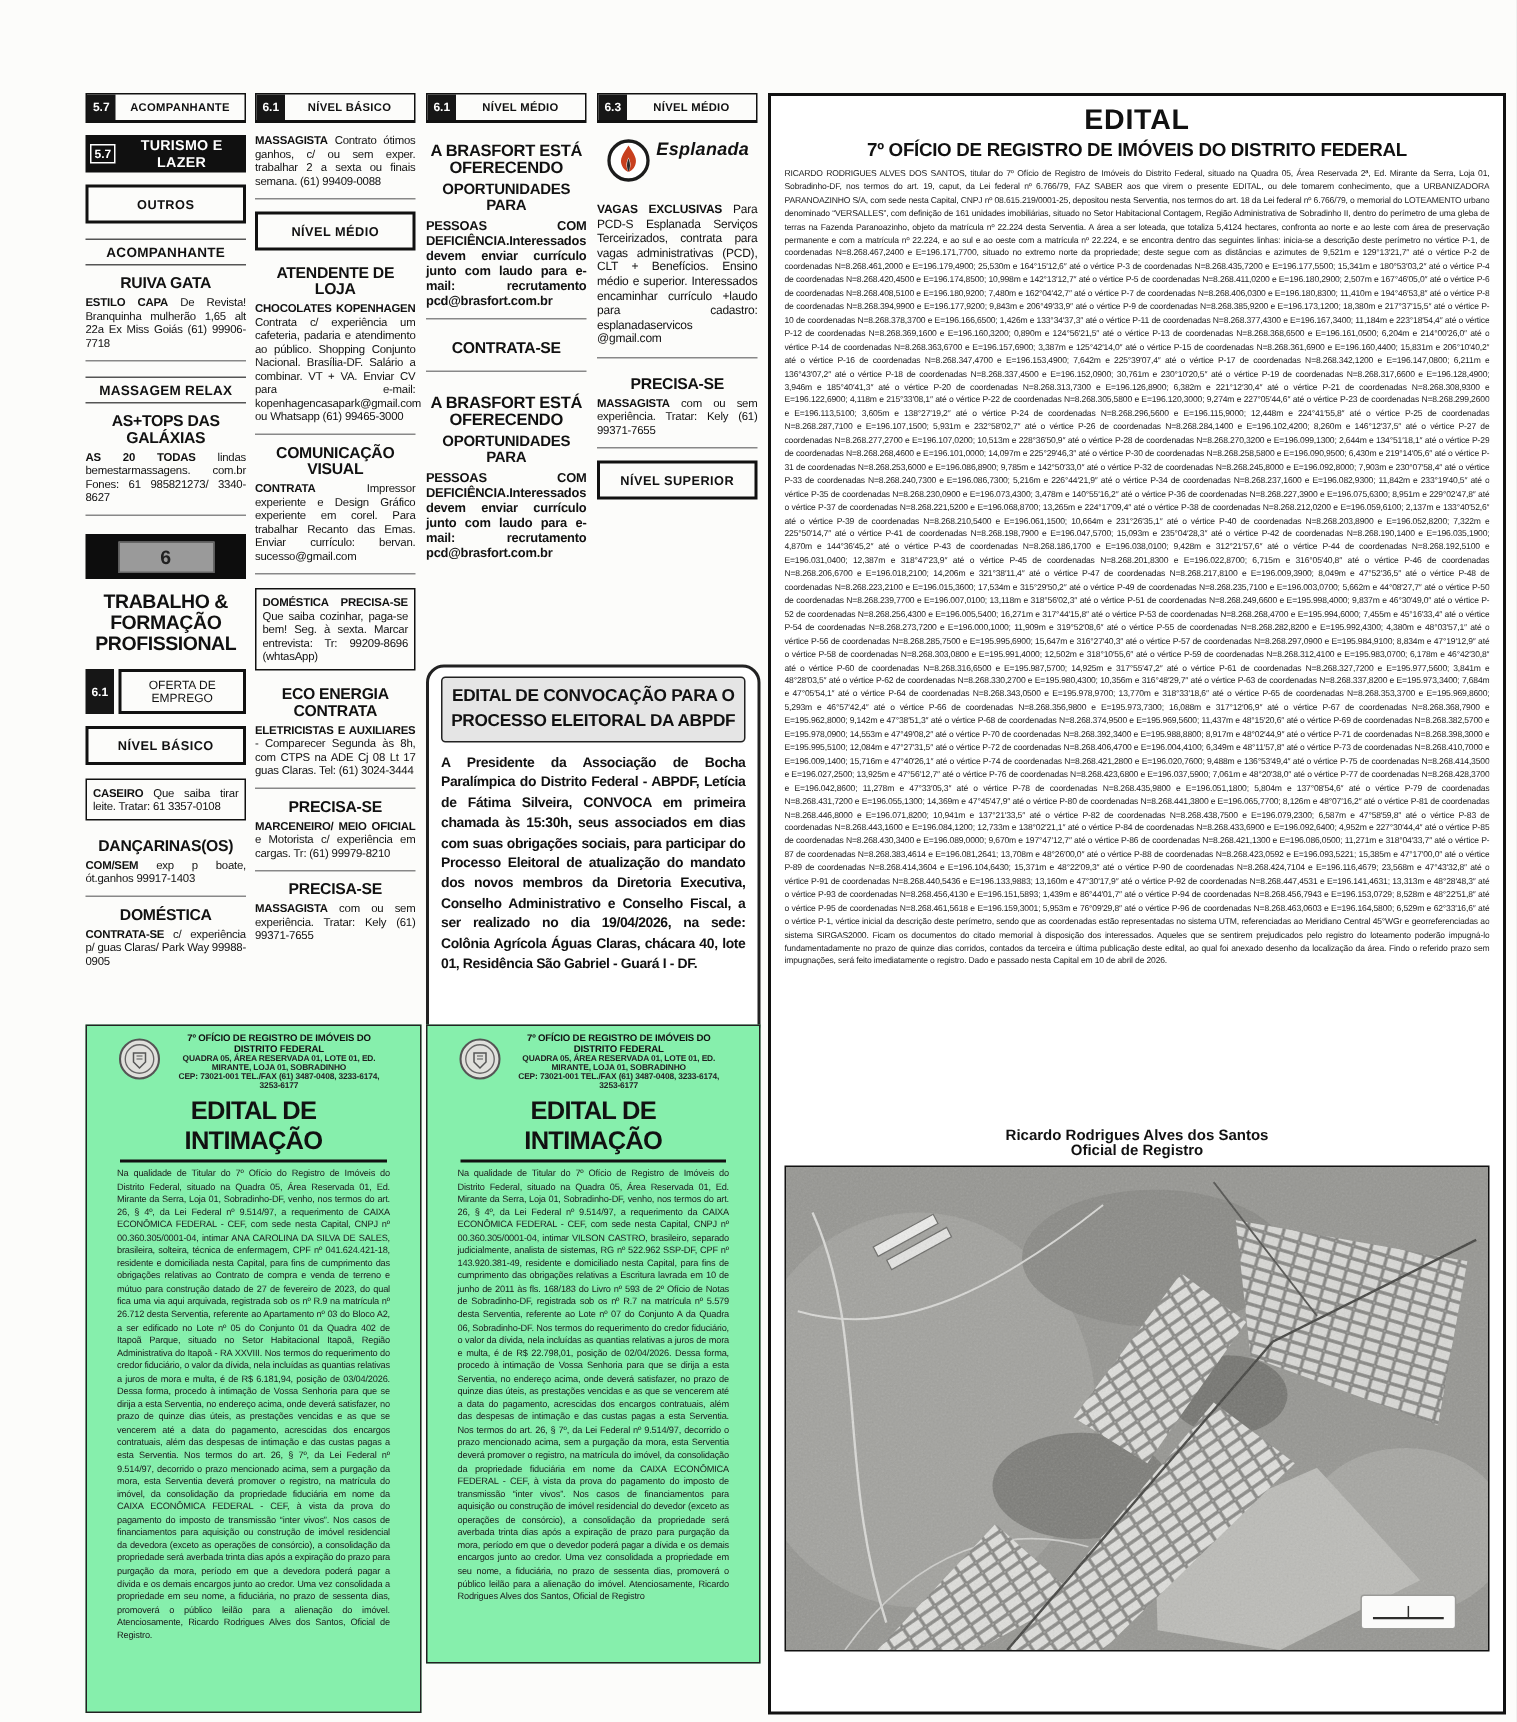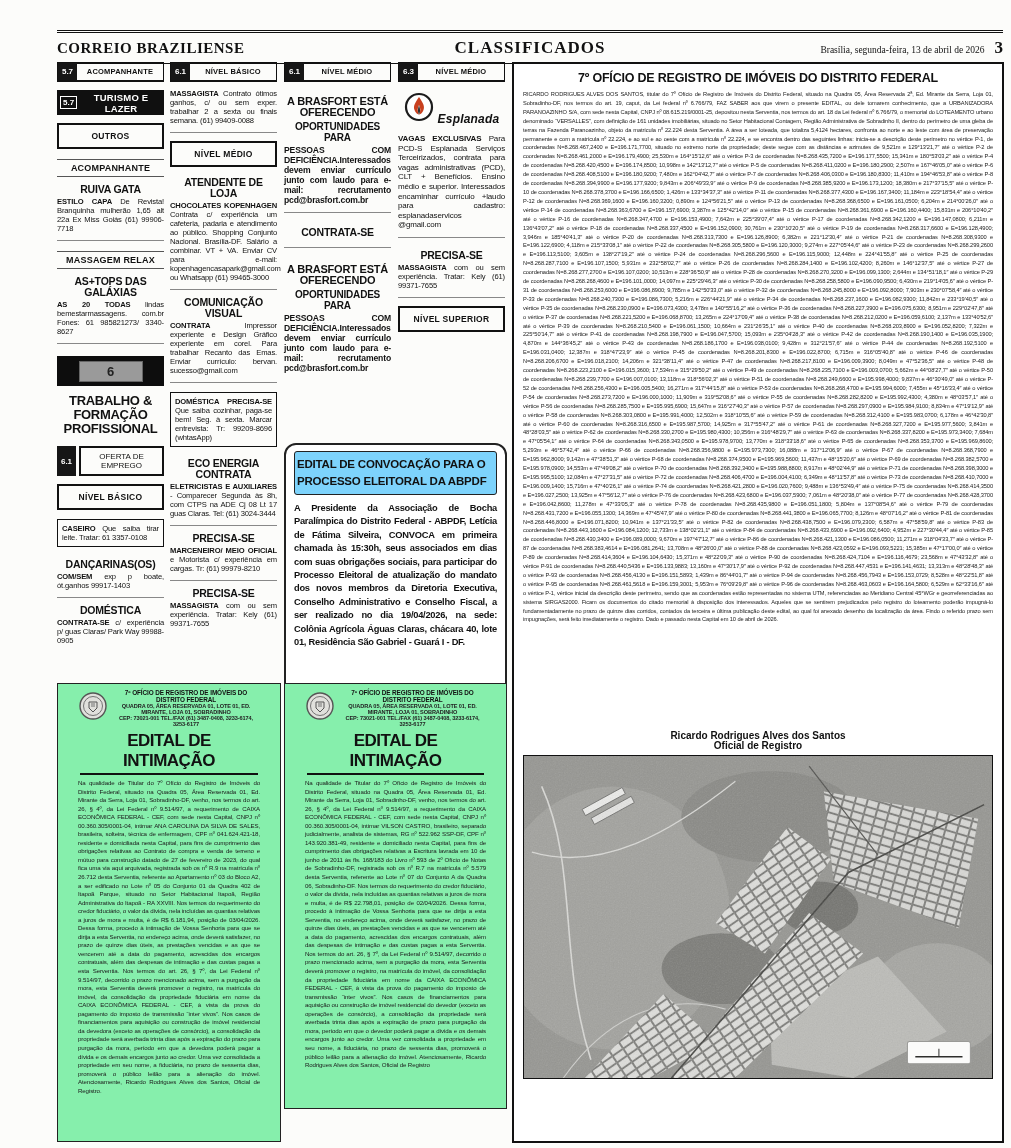--- a/index.html
+++ b/index.html
@@ -39,26 +39,26 @@
             width:62px;text-align:center;padding:2px 0;border:1px solid #666;}
   .chapter-title{margin-top:8px;text-align:center;font-weight:bold;font-size:13px;line-height:14px;letter-spacing:-.3px;}
   .chapter-item{border-bottom:1px solid #555;font-weight:bold;font-size:8px;padding:3px 0 2px 0;}
   .tabrow{margin-top:10px;display:flex;gap:3px;align-items:stretch;}
   .tabrow .sec-num{width:19px;font-size:8px;}
   .tabrow .tab-box{flex:1;border:2px solid #111;text-align:center;font-weight:normal;font-size:8px;
            display:flex;align-items:center;justify-content:center;padding:4px 1px;line-height:9px;}
   .framed-ad{margin-top:9px;border:1.5px solid #111;padding:4px;font-size:7.6px;line-height:9px;text-align:justify;letter-spacing:-.15px;}
   .framed-ad .lead{font-weight:bold;}
   
-  .esp-logo{display:flex;align-items:flex-end;justify-content:center;gap:4px;margin-top:10px;}
+  .esp-logo{display:flex;align-items:flex-start;justify-content:center;gap:4px;margin-top:10px;}
   .esp-name{font-style:italic;font-weight:bold;font-size:12px;letter-spacing:.2px;}
   
   .convoc{position:absolute;left:284px;top:443px;width:223px;height:252px;
           border:2.5px solid #222;border-radius:12px;padding:6px 8px;box-sizing:border-box;background:#fff;}
-  .convoc-title{background:#7dd3fc;border:1.5px solid #222;border-radius:3px;text-align:left;
+  .convoc-title{background:#e5e5e5;border:1.5px solid #222;border-radius:3px;text-align:center;
           font-weight:bold;font-size:11.5px;line-height:17px;padding:4px 2px;letter-spacing:-.2px;}
   .convoc-body{margin-top:7px;font-size:9.3px;line-height:13.4px;text-align:justify;font-weight:600;letter-spacing:-.25px;}
   
   .intima{position:absolute;border:1.5px solid #222;background:#86efac;box-sizing:border-box;padding:5px 20px;overflow:hidden;}
   .intima-head{display:flex;gap:4px;align-items:center;}
   .intima-head-txt{flex:1;text-align:center;font-weight:bold;}
   .ih1{font-size:6.4px;letter-spacing:-.1px;}
   .ih2,.ih3{font-size:5.6px;letter-spacing:-.1px;color:#222;}
   .intima-title{text-align:center;font-weight:bold;font-size:17px;letter-spacing:-.5px;
           border-bottom:2px solid #111;padding-bottom:2px;margin:4px 2px 4px 2px;font-stretch:condensed;}
@@ -72,28 +72,20 @@
           letter-spacing:-.1px;color:#222;height:638px;overflow:hidden;}
   .edital-sign{text-align:center;font-weight:bold;font-size:10px;line-height:9.5px;margin-top:3px;}
   .edital-map{margin-top:5px;border:1.5px solid #111;height:322px;overflow:hidden;}
   .edital-map svg{display:block;width:100%;height:100%;}
 </style>
 </head>
 <body>
 
 <div class="page">
 
-  <div class="mast">
-    <span class="mast-paper">CORREIO BRAZILIENSE</span>
-    <span class="mast-section">CLASSIFICADOS</span>
-    <span class="mast-right">
-      <span class="mast-date">Brasília, segunda-feira, 13 de abril de 2026</span>
-      <span class="mast-pageno">3</span>
-    </span>
-  </div>
 
   <div class="col" style="left:57px">
     <div class="sec-head">
       <span class="sec-num">5.7</span>
       <span class="sec-lab">ACOMPANHANTE</span>
     </div>
     <div class="banner">
       <span class="bn-num">5.7</span>
       <span class="bn-lab">TURISMO E LAZER</span>
     </div>
@@ -248,20 +240,21 @@
         <div class="ih1">7º OFÍCIO DE REGISTRO DE IMÓVEIS DO DISTRITO FEDERAL</div>
         <div class="ih2">QUADRA 05, ÁREA RESERVADA 01, LOTE 01, ED. MIRANTE, LOJA 01, SOBRADINHO</div>
         <div class="ih3">CEP: 73021-001 TEL./FAX (61) 3487-0408, 3233-6174, 3253-6177</div>
       </span>
     </div>
     <div class="intima-title">EDITAL DE INTIMAÇÃO</div>
     <div class="intima-body">Na qualidade de Titular do 7º Ofício de Registro de Imóveis do Distrito Federal, situado na Quadra 05, Área Reservada 01, Ed. Mirante da Serra, Loja 01, Sobradinho-DF, venho, nos termos do art. 26, § 4º, da Lei Federal nº 9.514/97, a requerimento da CAIXA ECONÔMICA FEDERAL - CEF, com sede nesta Capital, CNPJ nº 00.360.305/0001-04, intimar VILSON CASTRO, brasileiro, separado judicialmente, analista de sistemas, RG nº 522.962 SSP-DF, CPF nº 143.920.381-49, residente e domiciliado nesta Capital, para fins de cumprimento das obrigações relativas a Escritura lavrada em 10 de junho de 2011 às fls. 168/183 do Livro nº 593 de 2º Ofício de Notas de Sobradinho-DF, registrada sob os nº R.7 na matrícula nº 5.579 desta Serventia, referente ao Lote nº 07 do Conjunto A da Quadra 06, Sobradinho-DF. Nos termos do requerimento do credor fiduciário, o valor da dívida, nela incluídas as quantias relativas a juros de mora e multa, é de R$ 22.798,01, posição de 02/04/2026. Dessa forma, procedo à intimação de Vossa Senhoria para que se dirija a esta Serventia, no endereço acima, onde deverá satisfazer, no prazo de quinze dias úteis, as prestações vencidas e as que se vencerem até a data do pagamento, acrescidas dos encargos contratuais, além das despesas de intimação e das custas pagas a esta Serventia. Nos termos do art. 26, § 7º, da Lei Federal nº 9.514/97, decorrido o prazo mencionado acima, sem a purgação da mora, esta Serventia deverá promover o registro, na matrícula do imóvel, da consolidação da propriedade fiduciária em nome da CAIXA ECONÔMICA FEDERAL - CEF, à vista da prova do pagamento do imposto de transmissão “inter vivos”. Nos casos de financiamentos para aquisição ou construção de imóvel residencial do devedor (exceto as operações de consórcio), a consolidação da propriedade será averbada trinta dias após a expiração de prazo para purgação da mora, período em que o devedor poderá pagar a dívida e os demais encargos junto ao credor. Uma vez consolidada a propriedade em seu nome, a fiduciária, no prazo de sessenta dias, promoverá o público leilão para a alienação do imóvel. Atenciosamente, Ricardo Rodrigues Alves dos Santos, Oficial de Registro</div>
   </div>
 
   <div class="edital">
+    <div class="edital-title">EDITAL</div>
     <div class="edital-sub">7º OFÍCIO DE REGISTRO DE IMÓVEIS DO DISTRITO FEDERAL</div>
     <div class="edital-body">RICARDO RODRIGUES ALVES DOS SANTOS, titular do 7º Ofício de Registro de Imóveis do Distrito Federal, situado na Quadra 05, Área Reservada 2ª, Ed. Mirante da Serra, Loja 01, Sobradinho-DF, nos termos do art. 19, caput, da Lei federal nº 6.766/79, FAZ SABER aos que virem o presente EDITAL, ou dele tomarem conhecimento, que a URBANIZADORA PARANOAZINHO S/A, com sede nesta Capital, CNPJ nº 08.615.219/0001-25, depositou nesta Serventia, nos termos do art. 18 da Lei federal nº 6.766/79, o memorial do LOTEAMENTO urbano denominado “VERSALLES”, com definição de 161 unidades imobiliárias, situado no Setor Habitacional Contagem, Região Administrativa de Sobradinho II, dentro do perímetro de uma gleba de terras na Fazenda Paranoazinho, objeto da matrícula nº 22.224 desta Serventia. A área a ser loteada, que totaliza 5,4124 hectares, confronta ao norte e ao leste com área de preservação permanente e com a matrícula nº 22.224, e ao sul e ao oeste com a matrícula nº 22.224, e se encontra dentro das seguintes linhas: inicia-se a descrição deste perímetro no vértice P-1, de coordenadas N=8.268.467,2400 e E=196.171,7700, situado no extremo norte da propriedade; deste segue com as distâncias e azimutes de 9,521m e 129°13′21,7″ até o vértice P-2 de coordenadas N=8.268.461,2000 e E=196.179,4900; 25,530m e 164°15′12,6″ até o vértice P-3 de coordenadas N=8.268.435,7200 e E=196.177,5500; 15,341m e 180°53′03,2″ até o vértice P-4 de coordenadas N=8.268.420,4500 e E=196.174,8500; 10,998m e 142°13′12,7″ até o vértice P-5 de coordenadas N=8.268.411,0200 e E=196.180,2900; 2,507m e 167°46′05,0″ até o vértice P-6 de coordenadas N=8.268.408,5100 e E=196.180,9200; 7,480m e 162°04′42,7″ até o vértice P-7 de coordenadas N=8.268.406,0300 e E=196.180,8300; 11,410m e 194°46′53,8″ até o vértice P-8 de coordenadas N=8.268.394,9900 e E=196.177,9200; 9,843m e 206°49′33,9″ até o vértice P-9 de coordenadas N=8.268.385,9200 e E=196.173,1200; 18,380m e 217°37′15,5″ até o vértice P-10 de coordenadas N=8.268.378,3700 e E=196.166,6500; 1,426m e 133°34′37,3″ até o vértice P-11 de coordenadas N=8.268.377,4300 e E=196.167,3400; 11,184m e 223°18′54,4″ até o vértice P-12 de coordenadas N=8.268.369,1600 e E=196.160,3200; 0,890m e 124°56′21,5″ até o vértice P-13 de coordenadas N=8.268.368,6500 e E=196.161,0500; 6,204m e 214°00′26,0″ até o vértice P-14 de coordenadas N=8.268.363,6700 e E=196.157,6900; 3,387m e 125°42′14,0″ até o vértice P-15 de coordenadas N=8.268.361,6900 e E=196.160,4400; 15,831m e 206°10′40,2″ até o vértice P-16 de coordenadas N=8.268.347,4700 e E=196.153,4900; 7,642m e 225°39′07,4″ até o vértice P-17 de coordenadas N=8.268.342,1200 e E=196.147,0800; 6,211m e 136°43′07,2″ até o vértice P-18 de coordenadas N=8.268.337,4500 e E=196.152,0900; 30,761m e 230°10′20,5″ até o vértice P-19 de coordenadas N=8.268.317,6600 e E=196.128,4900; 3,946m e 185°40′41,3″ até o vértice P-20 de coordenadas N=8.268.313,7300 e E=196.126,8900; 6,382m e 221°12′30,4″ até o vértice P-21 de coordenadas N=8.268.308,9300 e E=196.122,6900; 4,118m e 215°33′08,1″ até o vértice P-22 de coordenadas N=8.268.305,5800 e E=196.120,3000; 9,274m e 227°05′44,6″ até o vértice P-23 de coordenadas N=8.268.299,2600 e E=196.113,5100; 3,605m e 138°27′19,2″ até o vértice P-24 de coordenadas N=8.268.296,5600 e E=196.115,9000; 12,448m e 224°41′55,8″ até o vértice P-25 de coordenadas N=8.268.287,7100 e E=196.107,1500; 5,931m e 232°58′02,7″ até o vértice P-26 de coordenadas N=8.268.284,1400 e E=196.102,4200; 8,260m e 146°12′37,5″ até o vértice P-27 de coordenadas N=8.268.277,2700 e E=196.107,0200; 10,513m e 228°36′50,9″ até o vértice P-28 de coordenadas N=8.268.270,3200 e E=196.099,1300; 2,644m e 134°51′18,1″ até o vértice P-29 de coordenadas N=8.268.268,4600 e E=196.101,0000; 14,097m e 225°29′46,3″ até o vértice P-30 de coordenadas N=8.268.258,5800 e E=196.090,9500; 6,430m e 219°14′05,6″ até o vértice P-31 de coordenadas N=8.268.253,6000 e E=196.086,8900; 9,785m e 142°50′33,0″ até o vértice P-32 de coordenadas N=8.268.245,8000 e E=196.092,8000; 7,903m e 230°07′58,4″ até o vértice P-33 de coordenadas N=8.268.240,7300 e E=196.086,7300; 5,216m e 226°44′21,9″ até o vértice P-34 de coordenadas N=8.268.237,1600 e E=196.082,9300; 11,842m e 233°19′40,5″ até o vértice P-35 de coordenadas N=8.268.230,0900 e E=196.073,4300; 3,478m e 140°55′16,2″ até o vértice P-36 de coordenadas N=8.268.227,3900 e E=196.075,6300; 8,951m e 229°02′47,8″ até o vértice P-37 de coordenadas N=8.268.221,5200 e E=196.068,8700; 13,265m e 224°17′09,4″ até o vértice P-38 de coordenadas N=8.268.212,0200 e E=196.059,6100; 2,137m e 133°40′52,6″ até o vértice P-39 de coordenadas N=8.268.210,5400 e E=196.061,1500; 10,664m e 231°26′35,1″ até o vértice P-40 de coordenadas N=8.268.203,8900 e E=196.052,8200; 7,322m e 225°50′14,7″ até o vértice P-41 de coordenadas N=8.268.198,7900 e E=196.047,5700; 15,093m e 235°04′28,3″ até o vértice P-42 de coordenadas N=8.268.190,1400 e E=196.035,1900; 4,870m e 144°36′45,2″ até o vértice P-43 de coordenadas N=8.268.186,1700 e E=196.038,0100; 9,428m e 312°21′57,6″ até o vértice P-44 de coordenadas N=8.268.192,5100 e E=196.031,0400; 12,387m e 318°47′23,9″ até o vértice P-45 de coordenadas N=8.268.201,8300 e E=196.022,8700; 6,715m e 316°05′40,8″ até o vértice P-46 de coordenadas N=8.268.206,6700 e E=196.018,2100; 14,206m e 321°38′11,4″ até o vértice P-47 de coordenadas N=8.268.217,8100 e E=196.009,3900; 8,049m e 47°52′36,5″ até o vértice P-48 de coordenadas N=8.268.223,2100 e E=196.015,3600; 17,534m e 315°29′50,2″ até o vértice P-49 de coordenadas N=8.268.235,7100 e E=196.003,0700; 5,662m e 44°08′27,7″ até o vértice P-50 de coordenadas N=8.268.239,7700 e E=196.007,0100; 13,118m e 318°56′02,3″ até o vértice P-51 de coordenadas N=8.268.249,6600 e E=195.998,4000; 9,837m e 46°30′49,0″ até o vértice P-52 de coordenadas N=8.268.256,4300 e E=196.005,5400; 16,271m e 317°44′15,8″ até o vértice P-53 de coordenadas N=8.268.268,4700 e E=195.994,6000; 7,455m e 45°16′33,4″ até o vértice P-54 de coordenadas N=8.268.273,7200 e E=196.000,1000; 11,909m e 319°52′08,6″ até o vértice P-55 de coordenadas N=8.268.282,8200 e E=195.992,4300; 4,380m e 48°03′57,1″ até o vértice P-56 de coordenadas N=8.268.285,7500 e E=195.995,6900; 15,647m e 316°27′40,3″ até o vértice P-57 de coordenadas N=8.268.297,0900 e E=195.984,9100; 8,834m e 47°19′12,9″ até o vértice P-58 de coordenadas N=8.268.303,0800 e E=195.991,4000; 12,502m e 318°10′55,6″ até o vértice P-59 de coordenadas N=8.268.312,4100 e E=195.983,0700; 6,178m e 46°42′30,8″ até o vértice P-60 de coordenadas N=8.268.316,6500 e E=195.987,5700; 14,925m e 317°55′47,2″ até o vértice P-61 de coordenadas N=8.268.327,7200 e E=195.977,5600; 3,841m e 48°28′03,5″ até o vértice P-62 de coordenadas N=8.268.330,2700 e E=195.980,4300; 10,356m e 316°48′29,7″ até o vértice P-63 de coordenadas N=8.268.337,8200 e E=195.973,3400; 7,684m e 47°05′54,1″ até o vértice P-64 de coordenadas N=8.268.343,0500 e E=195.978,9700; 13,770m e 318°33′18,6″ até o vértice P-65 de coordenadas N=8.268.353,3700 e E=195.969,8600; 5,293m e 46°57′42,4″ até o vértice P-66 de coordenadas N=8.268.356,9800 e E=195.973,7300; 16,088m e 317°12′06,9″ até o vértice P-67 de coordenadas N=8.268.368,7900 e E=195.962,8000; 9,142m e 47°38′51,3″ até o vértice P-68 de coordenadas N=8.268.374,9500 e E=195.969,5600; 11,437m e 48°15′20,6″ até o vértice P-69 de coordenadas N=8.268.382,5700 e E=195.978,0900; 14,553m e 47°49′08,2″ até o vértice P-70 de coordenadas N=8.268.392,3400 e E=195.988,8800; 8,917m e 48°02′44,9″ até o vértice P-71 de coordenadas N=8.268.398,3000 e E=195.995,5100; 12,084m e 47°27′31,5″ até o vértice P-72 de coordenadas N=8.268.406,4700 e E=196.004,4100; 6,349m e 48°11′57,8″ até o vértice P-73 de coordenadas N=8.268.410,7000 e E=196.009,1400; 15,716m e 47°40′26,1″ até o vértice P-74 de coordenadas N=8.268.421,2800 e E=196.020,7600; 9,488m e 136°53′49,4″ até o vértice P-75 de coordenadas N=8.268.414,3500 e E=196.027,2500; 13,925m e 47°56′12,7″ até o vértice P-76 de coordenadas N=8.268.423,6800 e E=196.037,5900; 7,061m e 48°20′38,0″ até o vértice P-77 de coordenadas N=8.268.428,3700 e E=196.042,8600; 11,278m e 47°33′05,3″ até o vértice P-78 de coordenadas N=8.268.435,9800 e E=196.051,1800; 5,804m e 137°08′54,6″ até o vértice P-79 de coordenadas N=8.268.431,7200 e E=196.055,1300; 14,369m e 47°45′47,9″ até o vértice P-80 de coordenadas N=8.268.441,3800 e E=196.065,7700; 8,126m e 48°07′16,2″ até o vértice P-81 de coordenadas N=8.268.446,8000 e E=196.071,8200; 10,941m e 137°21′33,5″ até o vértice P-82 de coordenadas N=8.268.438,7500 e E=196.079,2300; 6,587m e 47°58′59,8″ até o vértice P-83 de coordenadas N=8.268.443,1600 e E=196.084,1200; 12,733m e 138°02′21,1″ até o vértice P-84 de coordenadas N=8.268.433,6900 e E=196.092,6400; 4,952m e 227°30′44,4″ até o vértice P-85 de coordenadas N=8.268.430,3400 e E=196.089,0000; 9,670m e 197°47′12,7″ até o vértice P-86 de coordenadas N=8.268.421,1300 e E=196.086,0500; 11,271m e 318°04′33,7″ até o vértice P-87 de coordenadas N=8.268.383,4614 e E=196.081,2641; 13,708m e 48°26′00,0″ até o vértice P-88 de coordenadas N=8.268.423,0592 e E=196.093,5221; 15,385m e 47°17′00,0″ até o vértice P-89 de coordenadas N=8.268.414,3604 e E=196.104,6430; 15,371m e 48°22′09,3″ até o vértice P-90 de coordenadas N=8.268.424,7104 e E=196.116,4679; 23,568m e 47°43′32,8″ até o vértice P-91 de coordenadas N=8.268.440,5436 e E=196.133,9883; 13,160m e 47°30′17,9″ até o vértice P-92 de coordenadas N=8.268.447,4531 e E=196.141,4631; 13,313m e 48°28′48,3″ até o vértice P-93 de coordenadas N=8.268.456,4130 e E=196.151,5893; 1,439m e 86°44′01,7″ até o vértice P-94 de coordenadas N=8.268.456,7943 e E=196.153,0729; 8,528m e 48°22′51,8″ até o vértice P-95 de coordenadas N=8.268.461,5618 e E=196.159,3001; 5,953m e 76°09′29,8″ até o vértice P-96 de coordenadas N=8.268.463,0603 e E=196.164,5800; 6,529m e 62°33′16,6″ até o vértice P-1, vértice inicial da descrição deste perímetro, sendo que as coordenadas estão representadas no sistema UTM, referenciadas ao Meridiano Central 45°WGr e georreferenciadas ao sistema SIRGAS2000. Ficam os documentos do citado memorial à disposição dos interessados. Aqueles que se sentirem prejudicados pelo registro do loteamento poderão impugná-lo fundamentadamente no prazo de quinze dias corridos, contados da terceira e última publicação deste edital, ao qual foi anexado desenho da localização da área. Findo o referido prazo sem impugnações, será feito imediatamente o registro. Dado e passado nesta Capital em 10 de abril de 2026.</div>
     <div class="edital-sign">
       <div>Ricardo Rodrigues Alves dos Santos</div>
       <div>Oficial de Registro</div>
     </div>
     <div class="edital-map">
       <svg viewBox="0 0 476 318" preserveAspectRatio="none">
         <defs>
           <filter id="grain" x="0" y="0" width="100%" height="100%">

